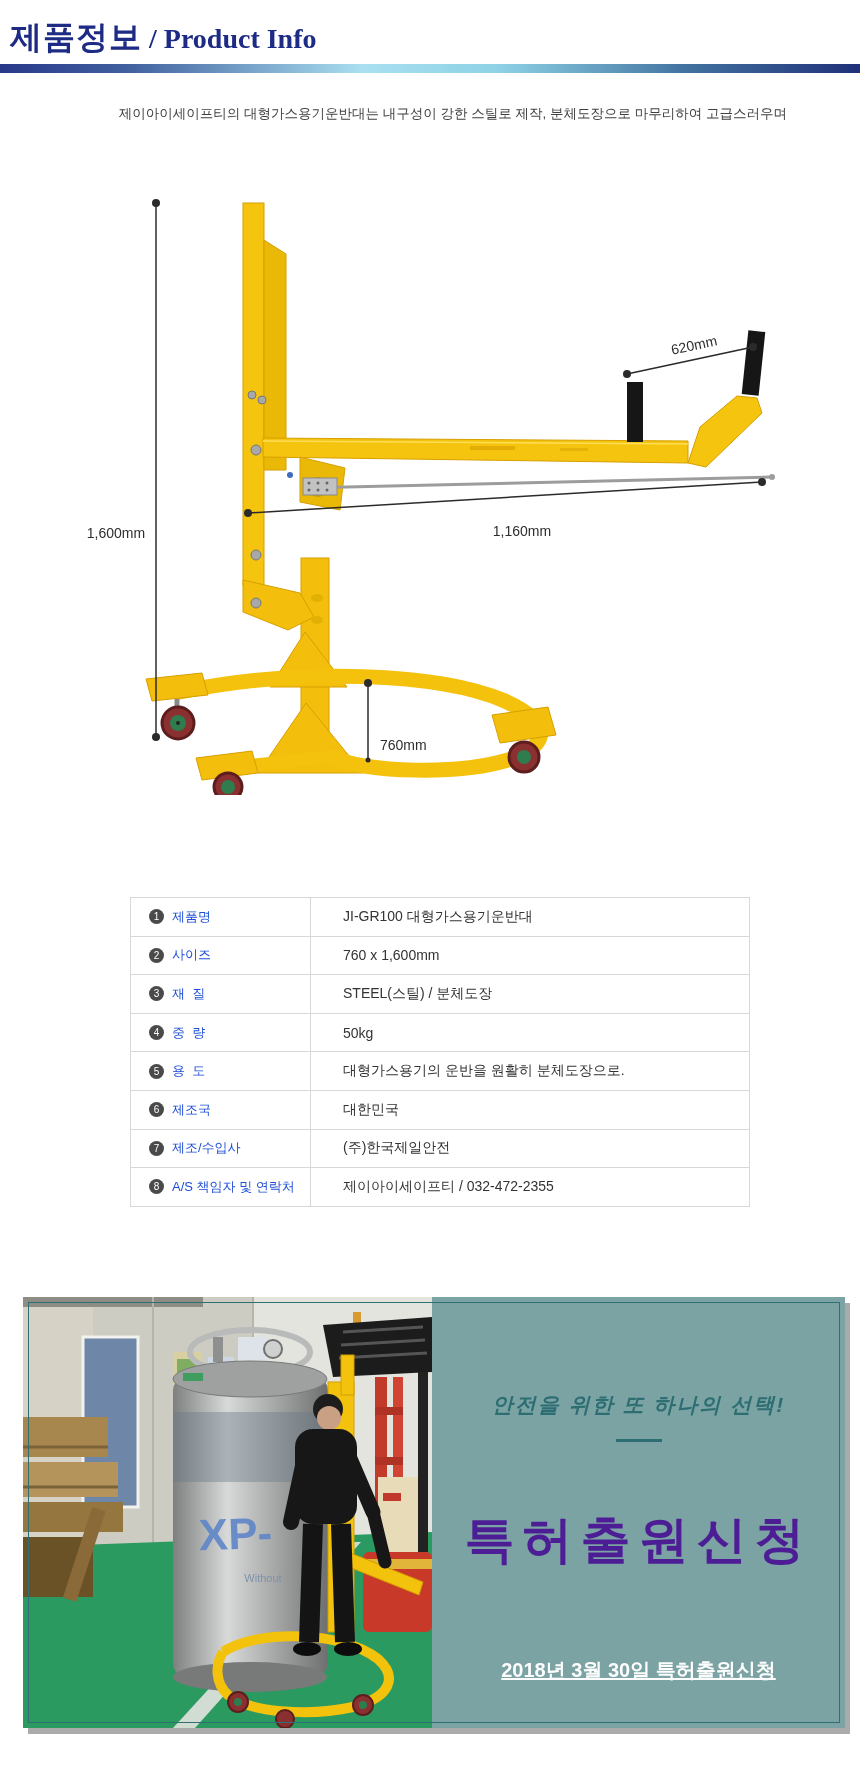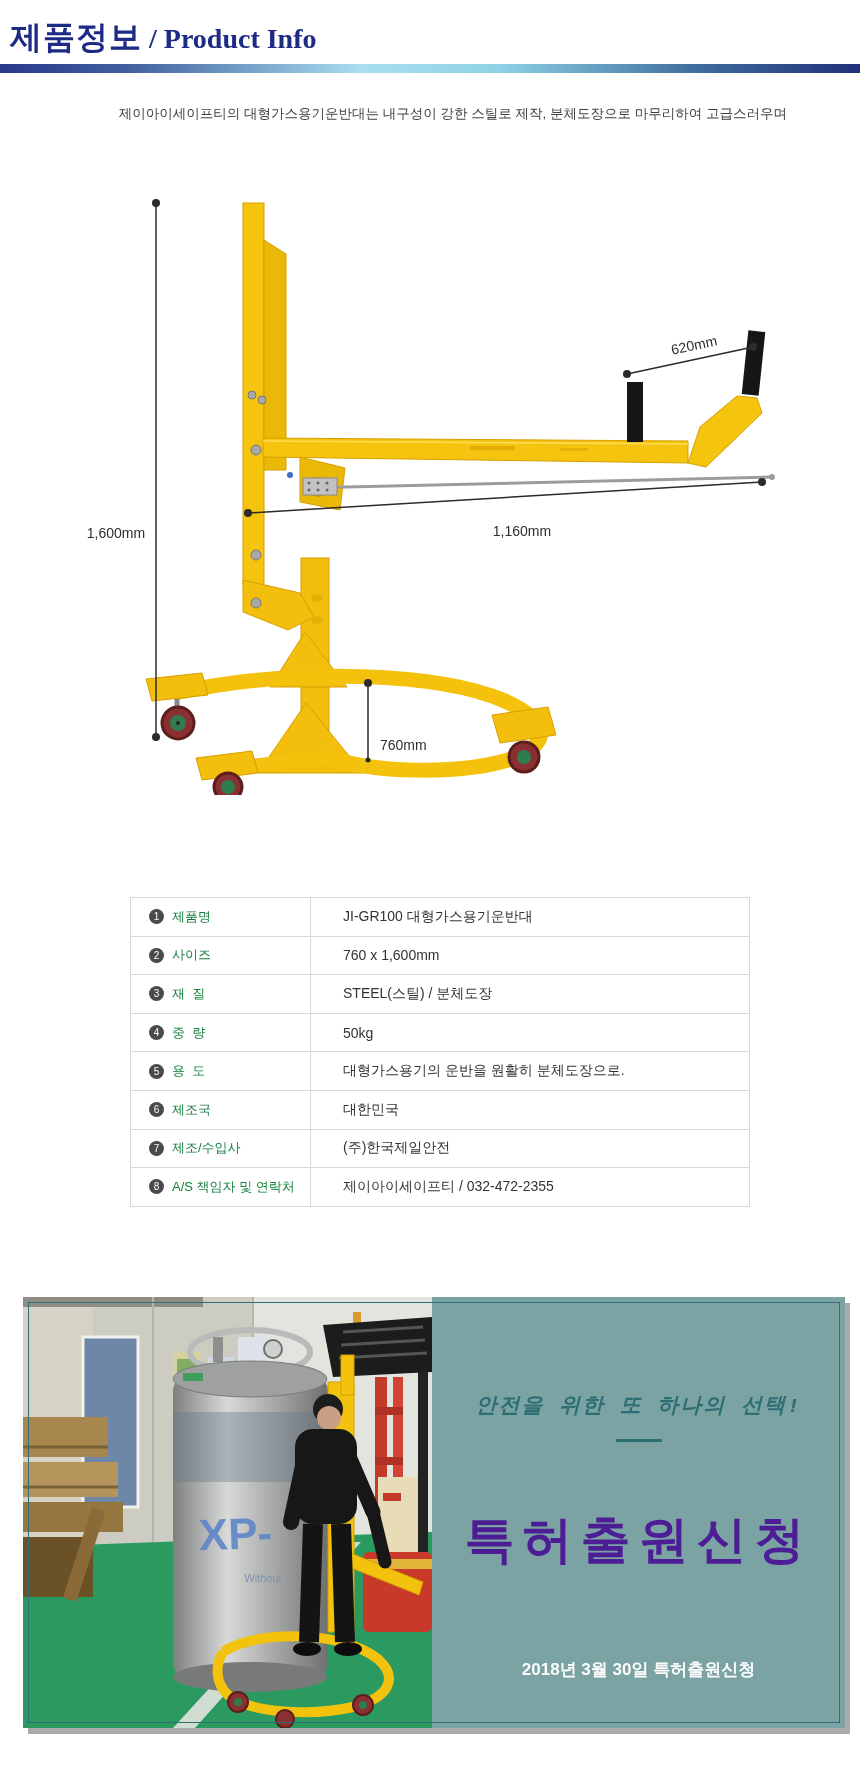--- a/index.html
+++ b/index.html
@@ -42,49 +42,49 @@
     display:flex; height:38.6px; border-bottom:1px solid #d8d8d8; align-items:center;
   }
   .spec-label {
     width:180px; height:100%; display:flex; align-items:center;
     padding-left:18px; border-right:1px solid #d8d8d8;
   }
   .num-badge {
     width:15px; height:15px; border-radius:50%; background:#4a4a4a; color:#ffffff;
     font-size:10px; line-height:15px; text-align:center; margin-right:8px; flex:0 0 15px;
   }
-  .spec-label .label-text { font-size:13px; color:#15803d; white-space:pre; }
+  .spec-label .label-text { font-size:13px; color:#1d4ed8; white-space:pre; }
   .spec-value { flex:1; padding-left:32px; font-size:14px; color:#333333; }
 
   
   #banner {
     position:absolute; left:23px; top:1297px; width:822px; height:431px;
     box-shadow:5px 6px 0 #ababab; background:#7ca3a4;
   }
   #banner-photo { position:absolute; left:0; top:0; width:409px; height:431px; overflow:hidden; }
   #banner-panel {
     position:absolute; left:409px; top:0; width:413px; height:431px;
     background:#7ca3a4; text-align:center;
   }
   #banner-slogan {
     position:absolute; left:0; top:94px; width:100%;
     color:#2d6e73; font-size:21px; font-style:italic; letter-spacing:2px;
-    font-family:Liberation Mono, monospace; font-weight:bold;
+    font-family:Liberation Sans, sans-serif; font-weight:bold;
   }
   #banner-divider {
     position:absolute; left:50%; top:142px; width:46px; height:3px; margin-left:-23px;
     background:#2d6e73;
   }
   #banner-title {
     position:absolute; left:0; top:210px; width:100%;
     color:#4c1d95; font-size:50px; font-weight:bold; letter-spacing:8px;
   }
   #banner-footer {
     position:absolute; left:0; top:360px; width:100%;
-    color:#fdfdfd; font-size:17px; font-weight:600; line-height:26px;
+    color:#fdfdfd; font-size:20px; font-weight:600; line-height:26px;text-decoration:underline;
   }
   #banner-inner-border {
     position:absolute; left:5px; top:5px; right:5px; bottom:5px;
     border:1px solid #2f6e72; pointer-events:none;
   }
 </style>
 </head>
 <body>
 
 <div id="page">

